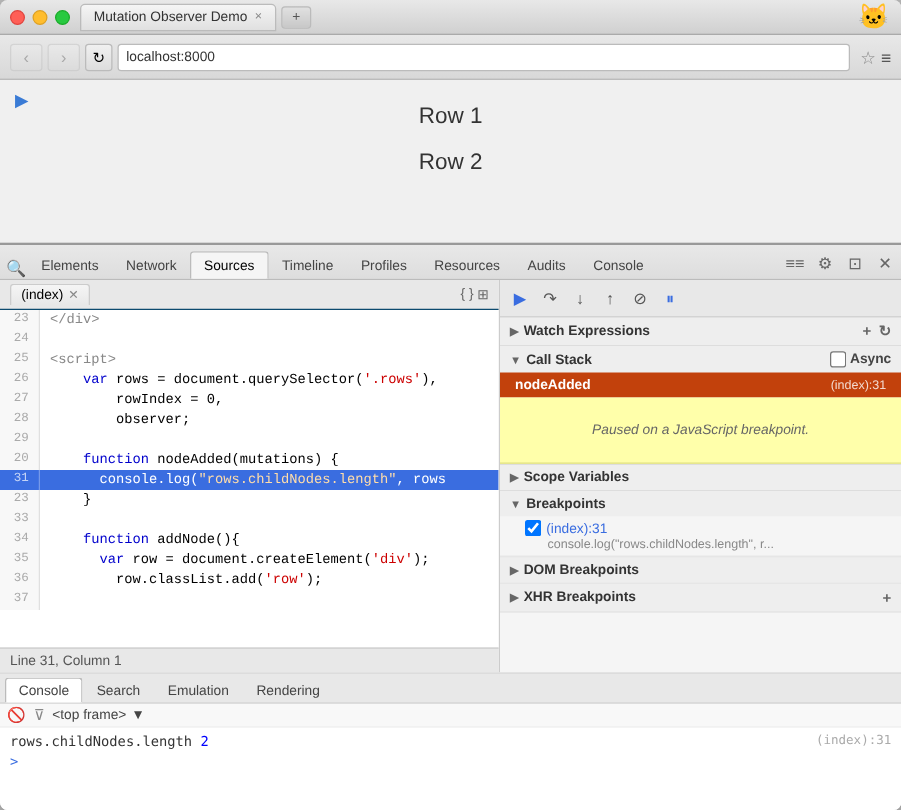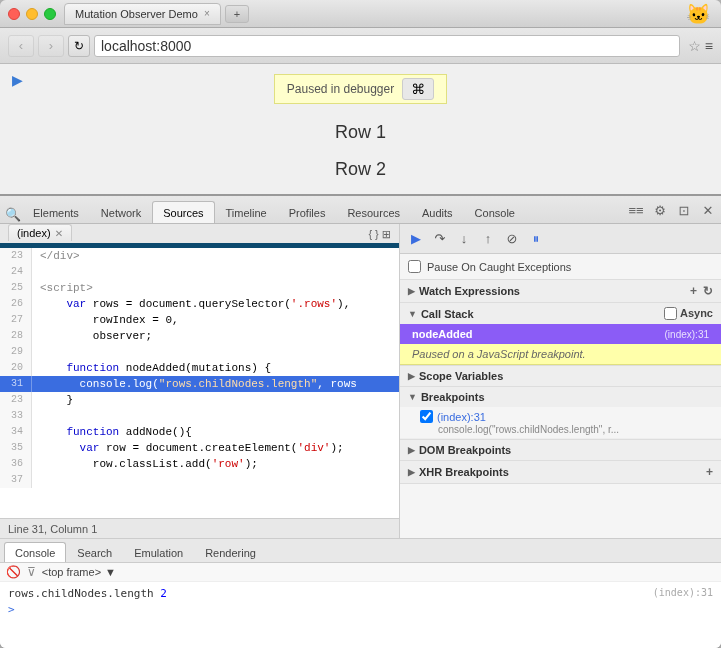--- a/index.html
+++ b/index.html
@@ -17,21 +17,21 @@
     .tab-bar { display: flex; flex: 1; align-items: center; }
     .tab { background: linear-gradient(to bottom, #f5f5f5, #e0e0e0); border: 1px solid #bbb; border-radius: 4px 4px 0 0; padding: 3px 10px; font-size: 11px; color: #333; display: flex; align-items: center; gap: 6px; height: 22px; }
     .tab-close { color: #888; font-size: 10px; cursor: pointer; }
     .new-tab { background: linear-gradient(to bottom, #e0e0e0, #c8c8c8); border: 1px solid #bbb; border-radius: 3px; padding: 2px 8px; font-size: 11px; color: #555; margin-left: 4px; }
 
     
     .toolbar { background: linear-gradient(to bottom, #e8e8e8, #d8d8d8); height: 36px; display: flex; align-items: center; padding: 0 8px; gap: 4px; border-bottom: 1px solid #bbb; flex-shrink: 0; }
     .nav-btn { background: linear-gradient(to bottom, #f0f0f0, #ddd); border: 1px solid #bbb; border-radius: 3px; width: 26px; height: 22px; display: flex; align-items: center; justify-content: center; font-size: 13px; color: #555; cursor: pointer; }
     .nav-btn.disabled { opacity: 0.4; }
     .refresh-btn { background: linear-gradient(to bottom, #f0f0f0, #ddd); border: 1px solid #bbb; border-radius: 3px; width: 22px; height: 22px; display: flex; align-items: center; justify-content: center; font-size: 12px; cursor: pointer; }
-    .address-bar { flex: 1; background: white; border: 1px solid #bbb; border-radius: 3px; height: 22px; display: flex; align-items: center; padding: 0 6px; font-size: 14px; color: #333; }
+    .address-bar { flex: 1; background: white; border: 1px solid #bbb; border-radius: 3px; height: 22px; display: flex; align-items: center; padding: 0 6px; font-size: 11px; color: #333; }
     .star-btn { margin-left: 4px; color: #888; font-size: 14px; cursor: pointer; }
     .menu-btn { color: #555; font-size: 14px; cursor: pointer; }
 
     
     .page-content { background: #f0f0f0; flex-shrink: 0; display: flex; flex-direction: column; align-items: center; justify-content: flex-start; padding: 10px 0; position: relative; }
     .debugger-bar { background: #ffffcc; border: 1px solid #e0e080; padding: 3px 12px; font-size: 12px; color: #555; display: flex; align-items: center; gap: 8px; margin-bottom: 10px; }
     .resume-btn { background: #f0f0f0; border: 1px solid #bbb; border-radius: 3px; padding: 1px 6px; font-size: 11px; cursor: pointer; }
     .page-row { font-size: 18px; color: #333; padding: 8px 0; text-align: center; width: 100%; }
     .play-indicator { position: absolute; top: 8px; left: 12px; color: #3a7bd5; font-size: 14px; }
 
@@ -44,21 +44,21 @@
     .devtools-tab.active { background: #f5f5f5; border-color: #bbb; color: #000; margin-top: 48px; }
     .devtools-tab-icons { margin-left: auto; display: flex; align-items: center; gap: 6px; padding-bottom: 4px; }
     .devtools-tab-icon { color: #666; font-size: 13px; cursor: pointer; width: 18px; height: 18px; display: flex; align-items: center; justify-content: center; }
     .search-tab-icon { color: #555; }
 
     
     .devtools-main { display: flex; flex: 1; overflow: hidden; }
 
     
     .sources-panel { width: 400px; display: flex; flex-direction: column; border-right: 1px solid #ccc; overflow: hidden; flex-shrink: 0; }
-    .sources-file-tab { background: #e8e8e8; border-bottom: 5px solid #0c4a6e; padding: 2px 8px; display: flex; align-items: flex-end; gap: 4px; font-size: 11px; height: 24px; flex-shrink: 0; }
+    .sources-file-tab { background: #e8e8e8; border-bottom: 1px solid #0c4a6e; padding: 2px 8px; display: flex; align-items: center; gap: 4px; font-size: 11px; height: 24px; flex-shrink: 0; }
     .file-tab { background: linear-gradient(to bottom, #f5f5f5, #e8e8e8); border: 1px solid #ccc; border-bottom: none; border-radius: 3px 3px 0 0; padding: 2px 8px; font-size: 11px; display: flex; align-items: center; gap: 4px; }
     .file-tab-close { color: #888; font-size: 10px; cursor: pointer; }
     .file-actions { margin-left: auto; display: flex; gap: 3px; }
     .file-action-btn { color: #666; font-size: 11px; cursor: pointer; }
 
     
     .code-area { flex: 1; overflow: hidden; background: white; font-family: 'Menlo', 'Monaco', 'Courier New', monospace; font-size: 11px; display: flex; flex-direction: column; }
     .code-line { display: flex; min-height: 16px; line-height: 16px; }
     .line-num { width: 32px; text-align: right; padding-right: 8px; color: #aaa; background: #f8f8f8; border-right: 1px solid #e0e0e0; flex-shrink: 0; font-size: 10px; }
     .line-content { padding-left: 8px; flex: 1; white-space: pre; }
@@ -82,26 +82,26 @@
     .section { border-bottom: 1px solid #ddd; }
     .section-header { background: #eee; padding: 4px 8px; display: flex; align-items: center; gap: 4px; font-weight: bold; color: #333; font-size: 11px; cursor: pointer; }
     .section-header .arrow { font-size: 9px; color: #666; }
     .section-header .section-actions { margin-left: auto; display: flex; gap: 6px; }
     .section-header .section-action { color: #666; font-size: 12px; cursor: pointer; }
 
     .watch-section { }
     .callstack-section { }
 
     .call-stack-item { padding: 4px 12px; cursor: pointer; display: flex; align-items: center; justify-content: space-between; }
-    .call-stack-item.active { background: #8b5cf6; color: white; }
+    .call-stack-item.active { background: #c2410c; color: white; }
     .call-stack-item .fn-name { font-weight: bold; }
     .call-stack-item .location { font-size: 10px; color: #888; }
     .call-stack-item.active .location { color: rgba(255,255,255,0.8); }
 
-    .paused-msg { background: #ffffaa; padding: 4px 12px; font-size: 11px; color: #666; font-style: italic; border-bottom: 1px solid #e0e080; }
+    .paused-msg { background: #ffffaa; padding: 20px 12px; font-size: 11px; color: #666; font-style: italic; border-bottom: 1px solid #e0e080; text-align: center; }
 
     .scope-section .section-header { }
     .breakpoints-section { }
 
     .breakpoint-item { padding: 3px 8px 3px 20px; display: flex; flex-direction: column; gap: 1px; border-bottom: 1px solid #eee; }
     .breakpoint-item-header { display: flex; align-items: center; gap: 4px; }
     .breakpoint-item input[type=checkbox] { margin: 0; }
     .breakpoint-item .bp-label { color: #3a6de0; font-size: 11px; }
     .breakpoint-item .bp-code { color: #888; font-size: 10px; padding-left: 18px; white-space: nowrap; overflow: hidden; text-overflow: ellipsis; max-width: 240px; }
 
@@ -161,24 +161,20 @@
     </div>
     <div class="address-bar">
       <span>localhost:8000</span>
     </div>
     <div class="star-btn">☆</div>
     <div class="menu-btn">≡</div>
   </div>
 
   <div class="page-content" style="height:130px;">
     <div class="play-indicator">▶</div>
-    <div class="debugger-bar">
-      <span>Paused in debugger</span>
-      <button class="resume-btn" style="background: #e8e8e8; border: 1px solid #ccc; border-radius: 3px; padding: 2px 8px; font-size: 14px; cursor: pointer;">⌘</button>
-    </div>
     <div class="page-row">Row 1</div>
     <div class="page-row">Row 2</div>
   </div>
 
   <div class="devtools">
 
     <div class="devtools-tabs">
       <div class="devtools-tab-icon search-tab-icon">🔍</div>
       <div class="devtools-tab">
         <span>Elements</span>
@@ -301,24 +297,20 @@
           <button class="debug-btn active" title="Resume">▶</button>
           <button class="debug-btn" title="Step Over">↷</button>
           <button class="debug-btn" title="Step Into">↓</button>
           <button class="debug-btn" title="Step Out">↑</button>
           <button class="debug-btn" title="Deactivate Breakpoints">⊘</button>
           <button class="debug-btn pause" title="Pause on Exception">⏸</button>
         </div>
 
         <div class="right-content">
 
-          <div class="pause-exceptions">
-            <input type="checkbox" style="">
-            <span>Pause On Caught Exceptions</span>
-          </div>
 
           <div class="section watch-section">
             <div class="section-header">
               <span class="arrow">▶</span>
               <span>Watch Expressions</span>
               <div class="section-actions">
                 <span class="section-action">+</span>
                 <span class="section-action">↻</span>
               </div>
             </div>

